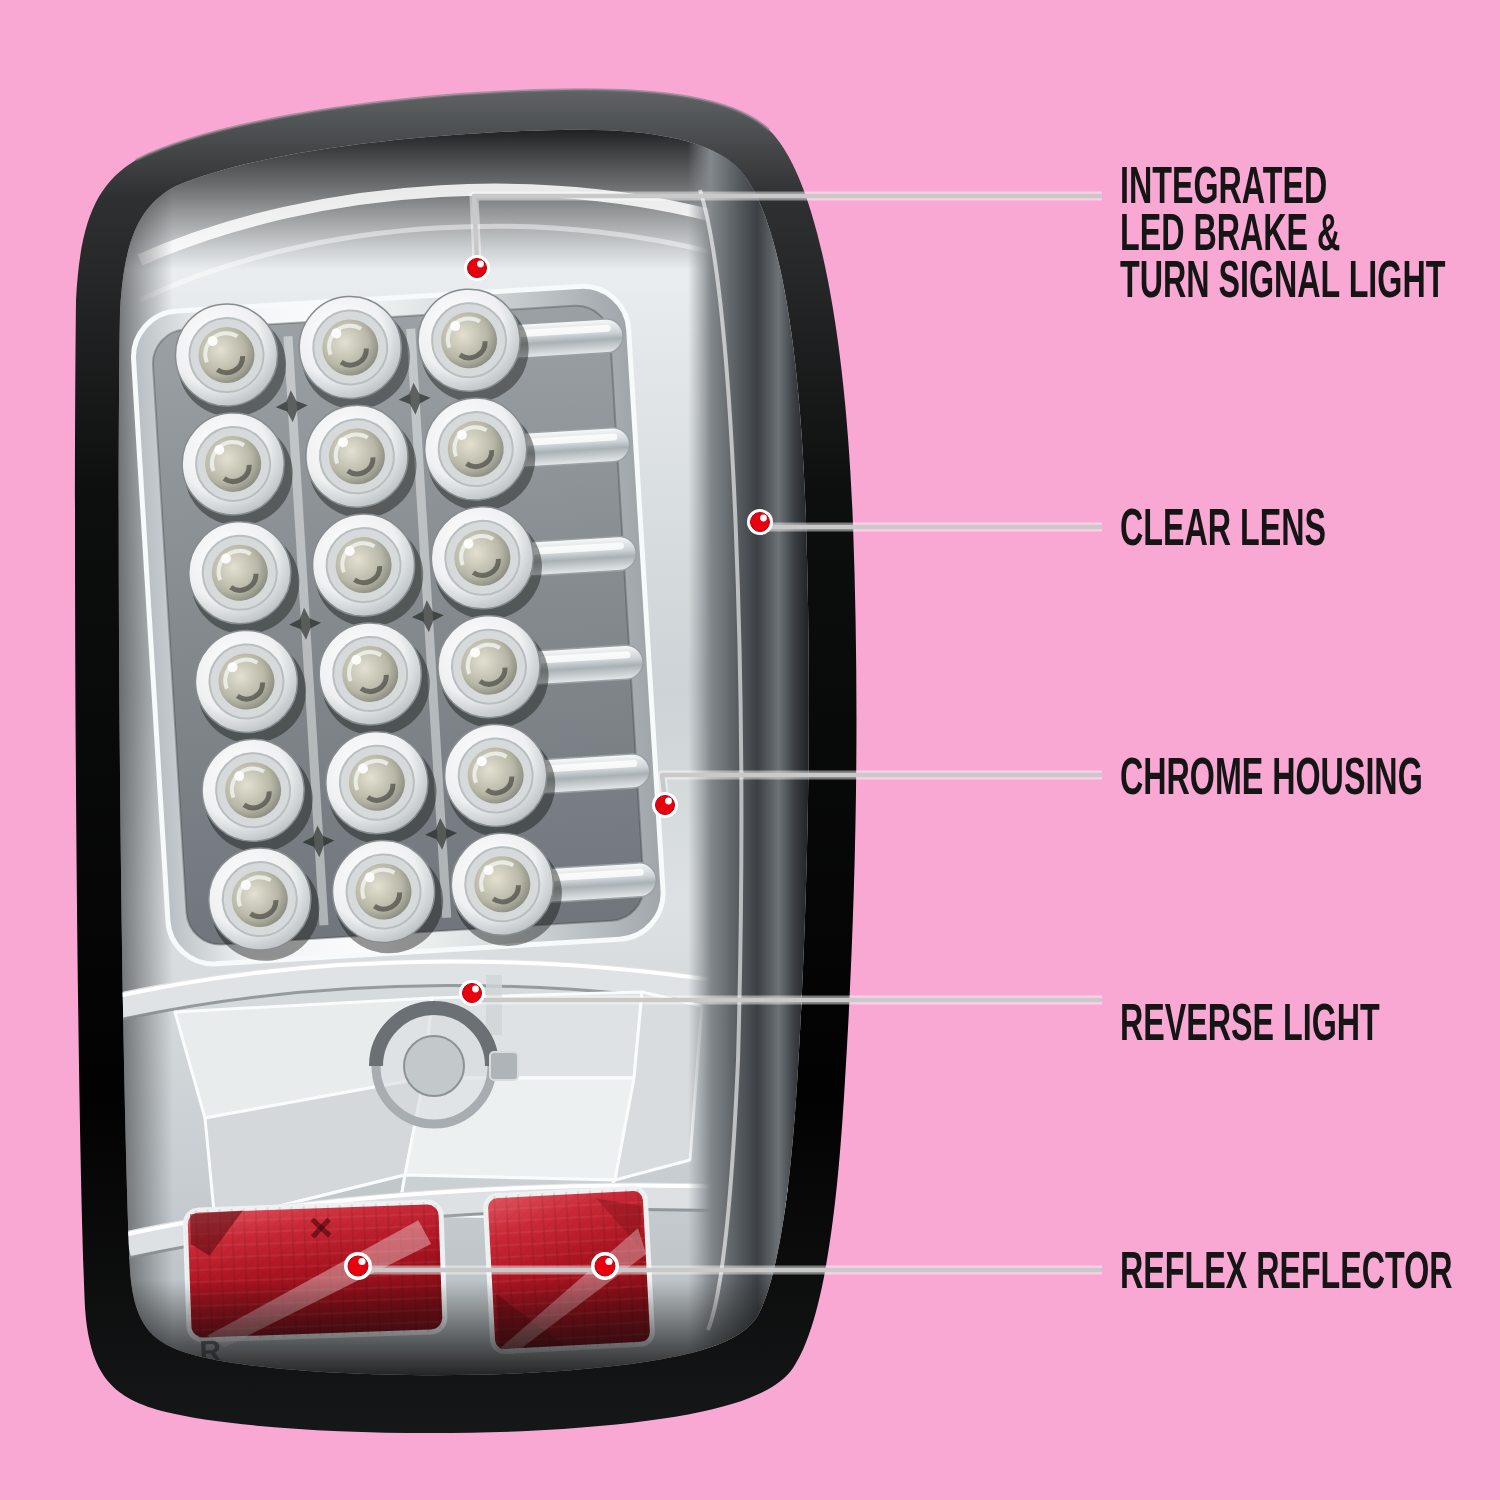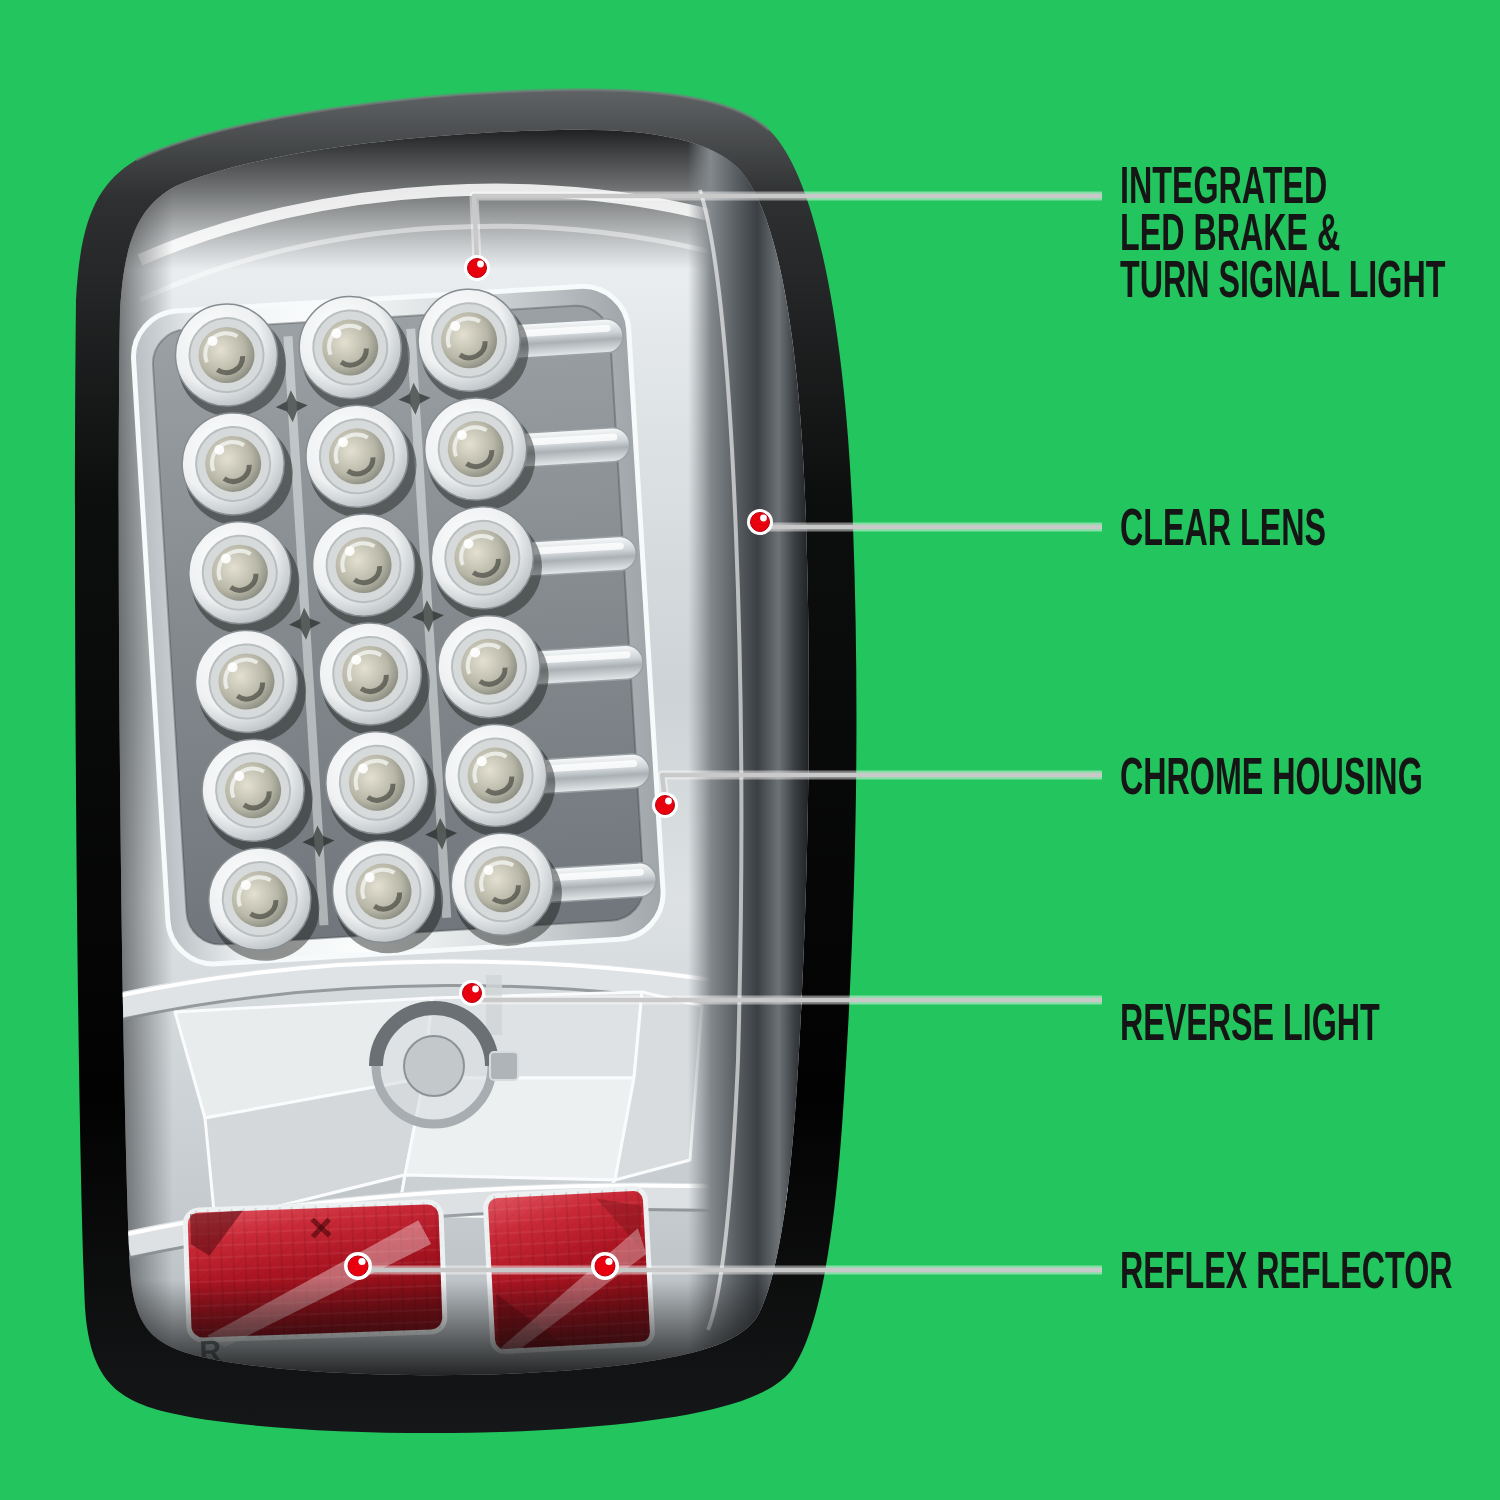--- a/index.html
+++ b/index.html
@@ -1,17 +1,17 @@
 <!DOCTYPE html>
 <html><head>
 <meta charset="utf-8">
 <style>
   html,body{margin:0;padding:0;background:#ffffff;}
   .canvas{
-    position:relative;width:1500px;height:1500px;background:#22c55e;
+    position:relative;width:1500px;height:1500px;background:#f9a8d4;
     overflow:hidden;font-family:"Liberation Sans",sans-serif;
   }
   svg.art,svg.overlay{position:absolute;left:0;top:0;width:1500px;height:1500px;}
   .callout-label{
     position:absolute;left:1120px;color:#151515;font-weight:700;
     font-size:52px;line-height:47px;letter-spacing:0px;white-space:nowrap;
     transform:scaleX(0.62);transform-origin:0 0;
   }
   .callout-label div{height:47px;}
 </style>

